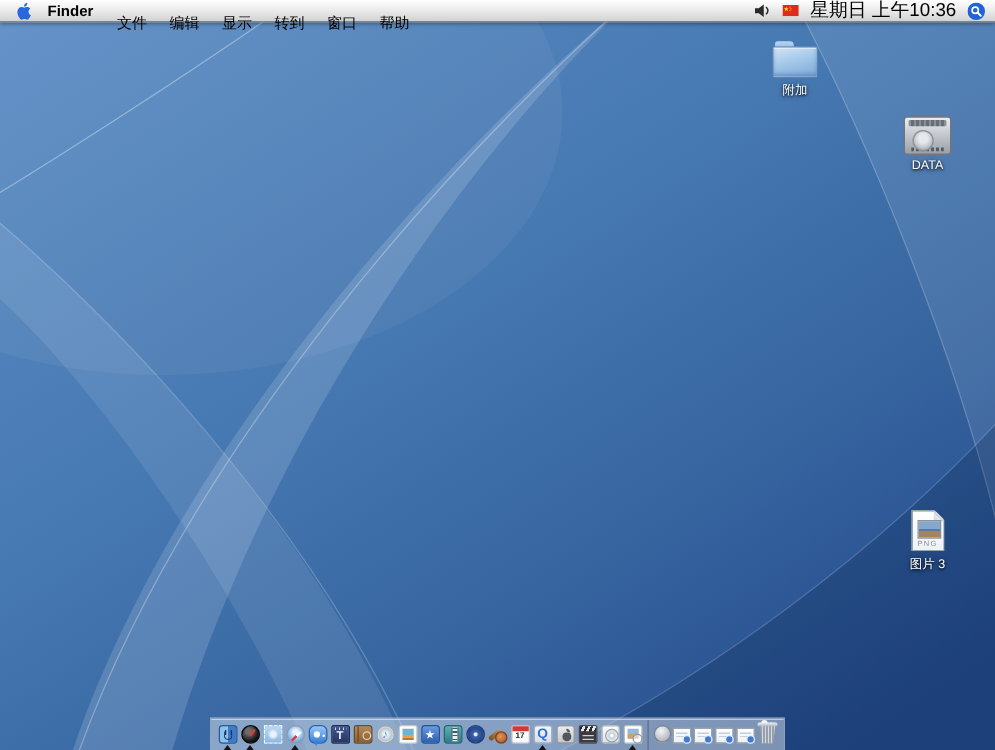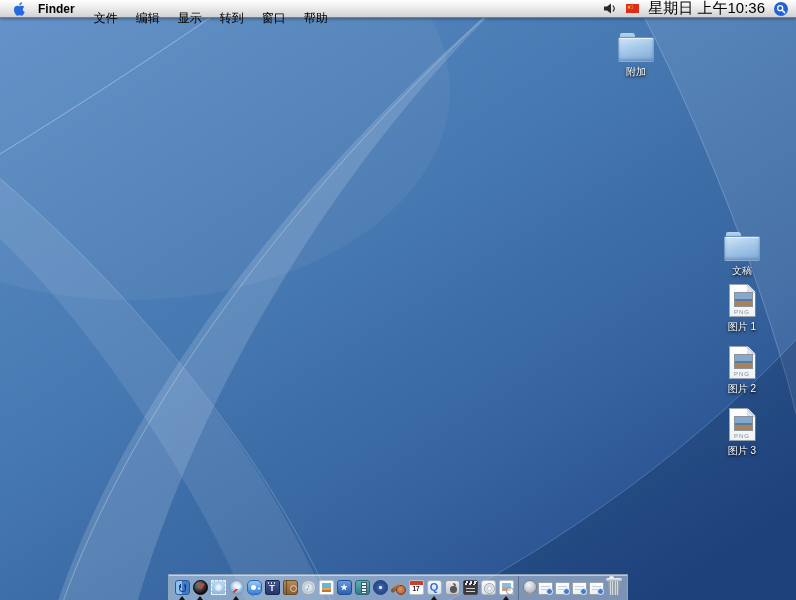--- a/index.html
+++ b/index.html
@@ -211,41 +211,27 @@
       </span>
     </div>
   </div>
 
   <div class="dicon" style="left:586px;top:26px">
     <div class="art">
         <div class="folder-art"></div>
       </div>
     <div class="dlabel">附加</div>
   </div>
-  <div class="dicon" style="left:692px;top:225px">
+  <div class="dicon" style="left:692px;top:88px">
     <div class="art">
-        <div class="folder-art"></div>
+        <div class="hdd-art">
+          <i class="pins"></i>
+        </div>
       </div>
-    <div class="dlabel">文稿</div>
-  </div>
-  <div class="dicon" style="left:692px;top:281px">
-    <div class="art">
-        <div class="png-art">
-          <i class="png-badge">PNG</i>
-        </div>
-      </div>
-    <div class="dlabel">图片 1</div>
-  </div>
-  <div class="dicon" style="left:692px;top:343px">
-    <div class="art">
-        <div class="png-art">
-          <i class="png-badge">PNG</i>
-        </div>
-      </div>
-    <div class="dlabel">图片 2</div>
+    <div class="dlabel">DATA</div>
   </div>
   <div class="dicon" style="left:692px;top:405px">
     <div class="art">
         <div class="png-art">
           <i class="png-badge">PNG</i>
         </div>
       </div>
     <div class="dlabel">图片 3</div>
   </div>
 

